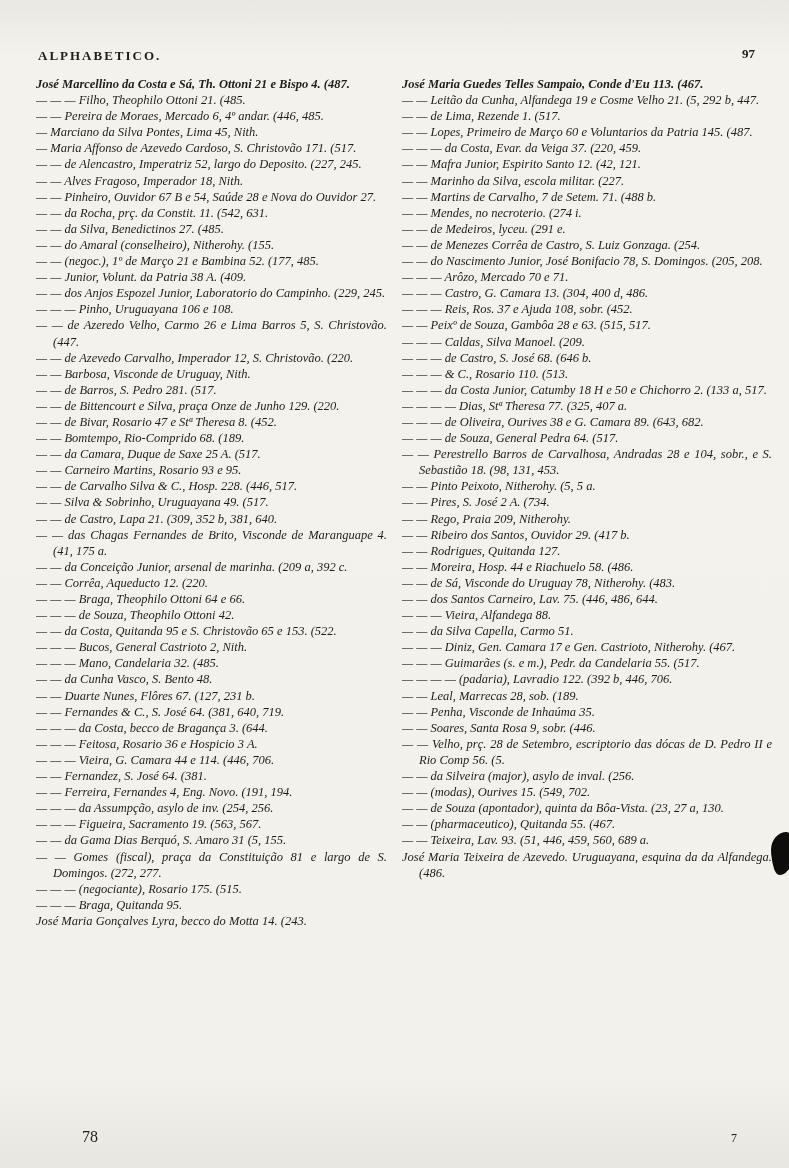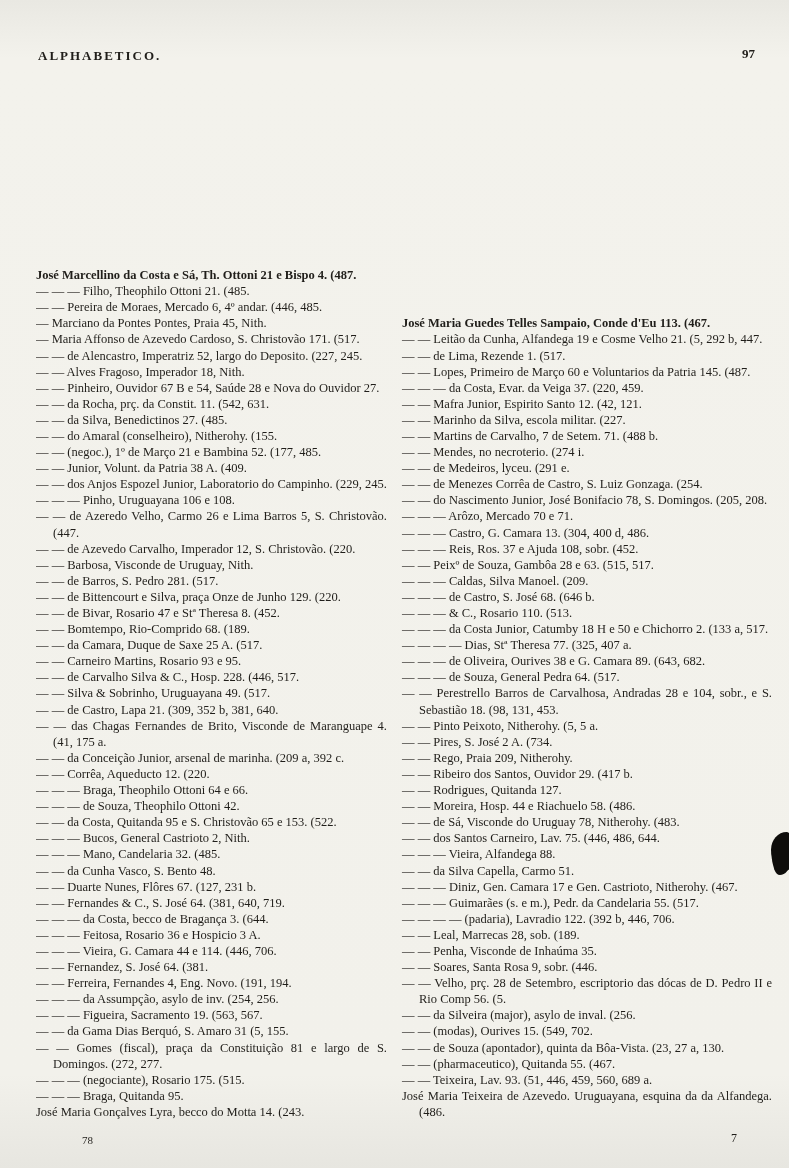--- a/index.html
+++ b/index.html
@@ -18,33 +18,33 @@
   .running-title {
     position:absolute; left:0; right:70px; 
     font-weight:bold; font-size:13px; letter-spacing:2px;
   }
   .page-number {
     position:absolute; right:14px; top:-2px;
     font-weight:bold; font-size:13px;
   }
   .columns {
     position:absolute; top:76px; left:36px; right:17px; bottom:48px;
-    display:flex; align-items:flex-end;
+    display:flex; align-items:flex-start;font-style:italic;
   }
   .column {
     font-size:12.5px; line-height:16.1px; text-align:justify;
     overflow:hidden;
   }
   .col-left { width:351px; padding-right:6px; }
   .divider { width:1px; background:#2c2a26; }
   .col-right { flex:1; padding-left:8px; }
   .entry { padding-left:17px; text-indent:-17px; }
   .column .entry:first-child { font-weight:bold; }
   .footer-mark {
-    position:absolute; bottom:22px; font-size:11px;
+    position:absolute; bottom:22px; font-size:16px;
   }
   .footer-left { left:82px; }
   .footer-right { right:52px; font-size:12px; }
   .ink-stain {
     position:absolute; right:-6px; top:832px; width:24px; height:40px;
     background:#0e0d0b;
     border-radius:65% 35% 55% 45% / 45% 60% 40% 55%;
     box-shadow:-2px 6px 0 -3px #0e0d0b;
   }
 </style>
@@ -56,21 +56,21 @@
   <div class="header">
     <span class="running-title">ALPHABETICO.</span>
     <span class="page-number">97</span>
   </div>
 
   <div class="columns">
     <div class="column col-left">
         <div class="entry">José Marcellino da Costa e Sá, Th. Ottoni 21 e Bispo 4. (487.</div>
         <div class="entry">— — — Filho, Theophilo Ottoni 21. (485.</div>
         <div class="entry">— — Pereira de Moraes, Mercado 6, 4º andar. (446, 485.</div>
-        <div class="entry">— Marciano da Pontes Pontes, Praia 45, Nith.</div>
+        <div class="entry">— Marciano da Silva Pontes, Lima 45, Nith.</div>
         <div class="entry">— Maria Affonso de Azevedo Cardoso, S. Christovão 171. (517.</div>
         <div class="entry">— — de Alencastro, Imperatriz 52, largo do Deposito. (227, 245.</div>
         <div class="entry">— — Alves Fragoso, Imperador 18, Nith.</div>
         <div class="entry">— — Pinheiro, Ouvidor 67 B e 54, Saúde 28 e Nova do Ouvidor 27.</div>
         <div class="entry">— — da Rocha, prç. da Constit. 11. (542, 631.</div>
         <div class="entry">— — da Silva, Benedictinos 27. (485.</div>
         <div class="entry">— — do Amaral (conselheiro), Nitherohy. (155.</div>
         <div class="entry">— — (negoc.), 1º de Março 21 e Bambina 52. (177, 485.</div>
         <div class="entry">— — Junior, Volunt. da Patria 38 A. (409.</div>
         <div class="entry">— — dos Anjos Espozel Junior, Laboratorio do Campinho. (229, 245.</div>

